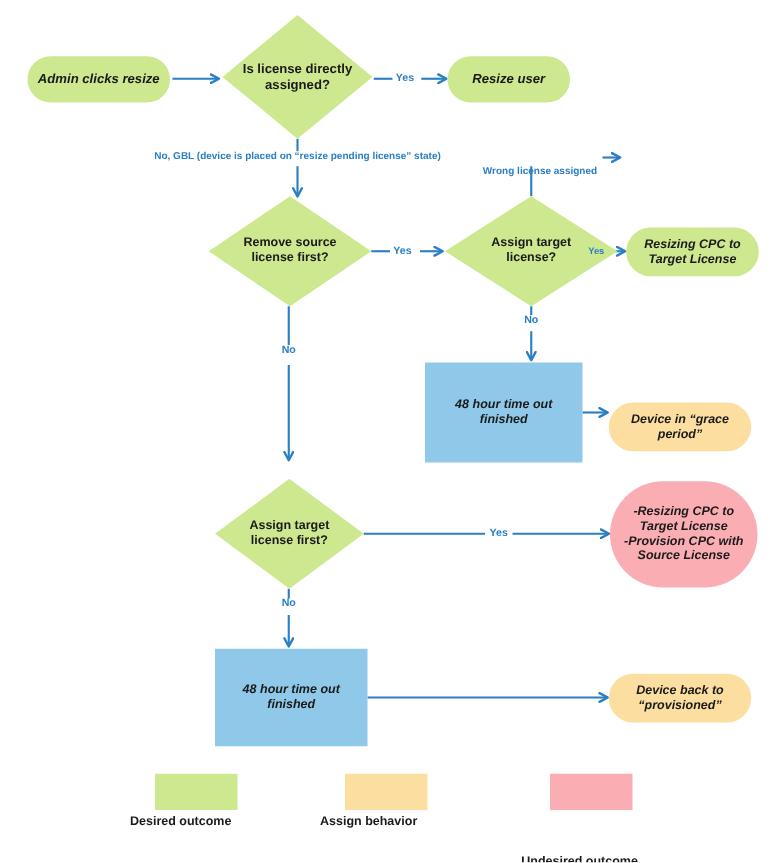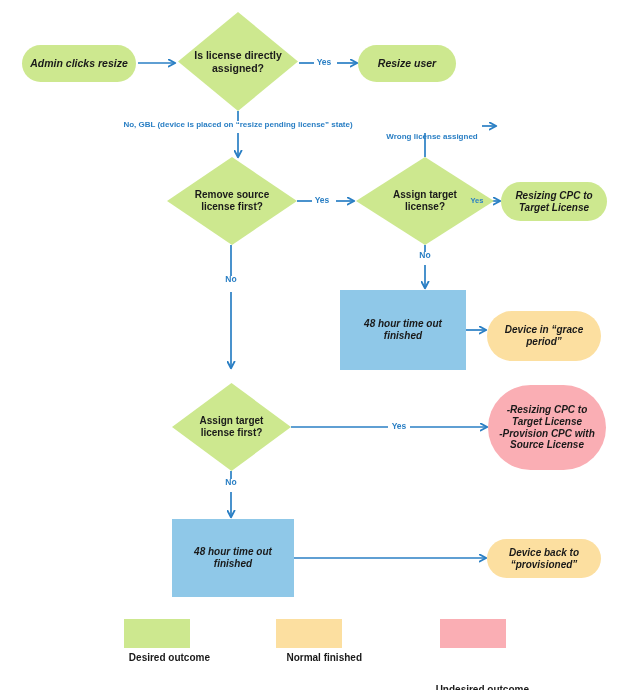--- a/index.html
+++ b/index.html
@@ -71,21 +71,21 @@
     text-align: center;
   }
   .legend-swatch {
     position: absolute;
     box-sizing: border-box;
   }
   .legend-label {
     position: absolute;
     color: #1a1a1a;
     font-weight: bold;
-    text-align: right;
+    text-align: left;
     white-space: nowrap;
   }
   svg.connectors {
     position: absolute;
     left: 0;
     top: 0;
     width: 625px;
     height: 690px;
     pointer-events: none;
   }
@@ -166,21 +166,21 @@
     <div class="diamond-label" style="font-size:10px;">Assign target
 license?</div>
   </div>
 
   <div class="node pill" style="left:501px; top:182px; width:106px; height:39px; background:#CDE88F; font-size:10px;">Resizing CPC to
 Target License</div>
 
   <div class="node rect" style="left:340px; top:290px; width:126px; height:80px; background:#8FC8E8; font-size:10px;">48 hour time out
 finished</div>
 
-  <div class="node pill" style="left:487px; top:311px; width:114px; height:50px; background:#FCDFA0; font-size:10px;">Device in “grace
+  <div class="node pill" style="left:487px; top:322px; width:114px; height:39px; background:#FCDFA0; font-size:10px;">Device in “grace
 period”</div>
 
   <div class="diamond-wrap" style="left:172px; top:383px; width:119px; height:88px;">
     <svg class="diamond-shape" viewBox="0 0 119 88" xmlns="http://www.w3.org/2000/svg" preserveAspectRatio="none">
       <polygon points="59.5,0 119,44 59.5,88 0,44" fill="#CDE88F"></polygon>
     </svg>
     <div class="diamond-label" style="font-size:10px;">Assign target
 license first?</div>
   </div>
 
@@ -210,18 +210,18 @@
   <div class="edge-label" style="left:218px; top:274px; width:26px; font-size:8.5px;">No</div>
 
   <div class="edge-label" style="left:386px; top:421px; width:26px; font-size:8.5px;">Yes</div>
 
   <div class="edge-label" style="left:218px; top:477px; width:26px; font-size:8.5px;">No</div>
 
   <div class="legend-swatch" style="left:124px; top:619px; width:66px; height:29px; background:#CDE88F;"></div>
   <div class="legend-label" style="left:104px; top:652px; width:106px; font-size:10px;">Desired outcome</div>
 
   <div class="legend-swatch" style="left:276px; top:619px; width:66px; height:29px; background:#FCDFA0;"></div>
-  <div class="legend-label" style="left:256px; top:652px; width:106px; font-size:10px;">Normal finished</div>
+  <div class="legend-label" style="left:256px; top:652px; width:106px; font-size:10px;">Assign behavior</div>
 
   <div class="legend-swatch" style="left:440px; top:619px; width:66px; height:29px; background:#FAAEB4;"></div>
   <div class="legend-label" style="left:417px; top:684px; width:112px; font-size:10px;">Undesired outcome</div>
 
 </div>
 
 </body></html>

